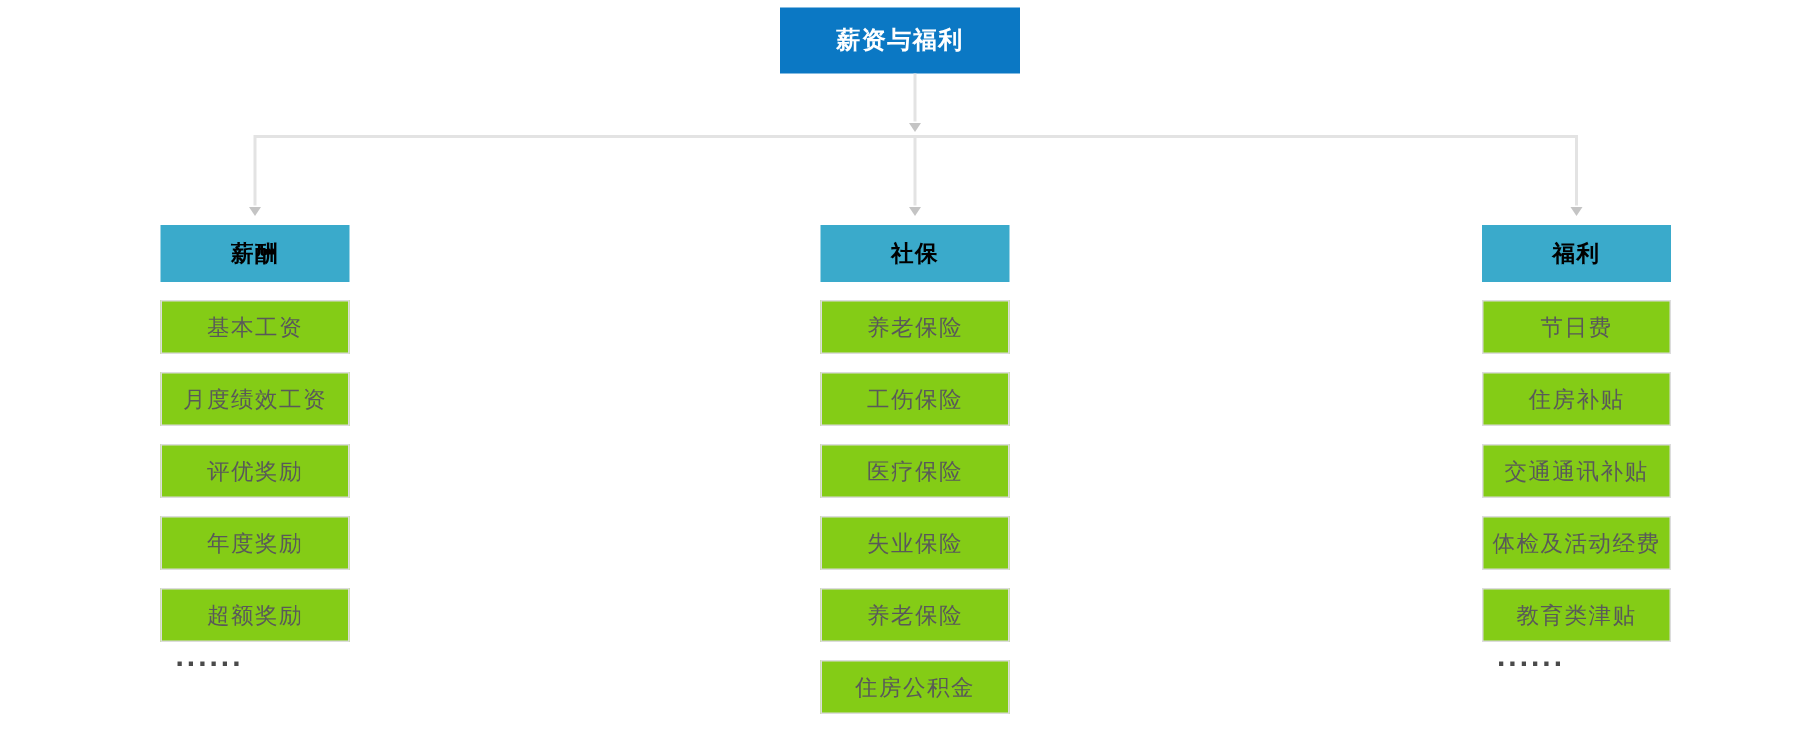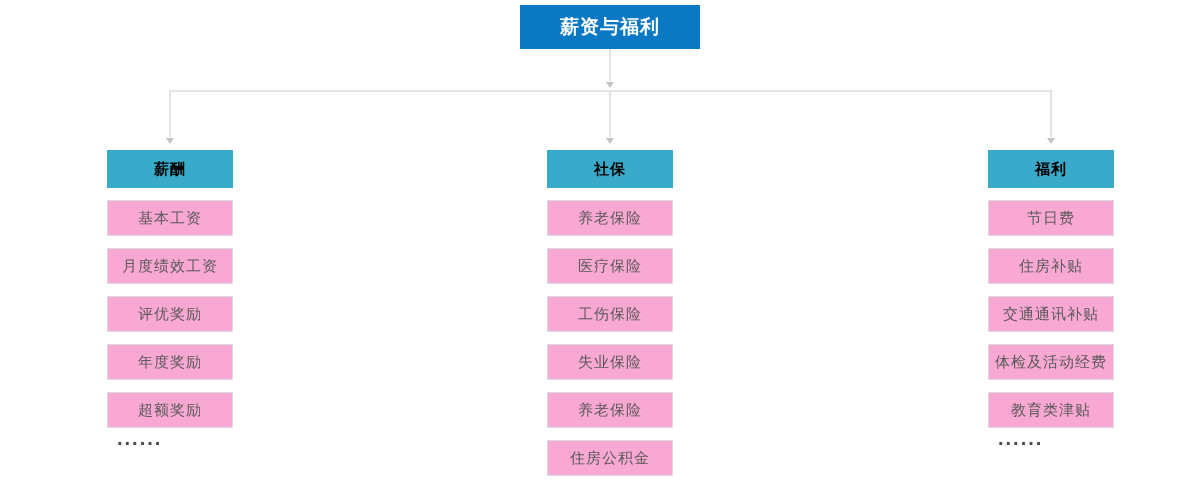--- a/index.html
+++ b/index.html
@@ -9,24 +9,24 @@
     height: 500px;
     background: #ffffff;
     overflow: hidden;
     font-family: "Liberation Sans", "DejaVu Sans", sans-serif;
   }
 
   
   .root-node {
     position: absolute;
     left: 520px; top: 5px;
-    width: 180px; height: 44px;
+    width: 160px; height: 44px;
     background: var(--root-bg, #0b78c4);
     color: #ffffff;
-    font-size: 19px;
+    font-size: 16px;
     font-weight: bold;
     letter-spacing: 1px;
     display: flex; align-items: center; justify-content: center;
   }
 
   
   .line { position: absolute; background: var(--line, #e3e3e3); }
   .line.v { width: 2px; }
   .line.h { height: 2px; }
   .line-root-drop { left: 609px; top: 49px; height: 32px; }
@@ -65,21 +65,21 @@
     font-size: 15px;
     font-weight: bold;
     letter-spacing: 1px;
     display: flex; align-items: center; justify-content: center;
   }
 
   .item {
     box-sizing: border-box;
     height: 36px;
     margin-top: 12px;
-    background: #f9a8d4;
+    background: #84cc16;
     border: 1px solid var(--item-border, #dcdcdc);
     color: var(--item-text, #595959);
     font-size: 15px;
     letter-spacing: 1px;
     display: flex; align-items: center; justify-content: center;
     white-space: nowrap;
   }
 
   .dots {
     margin-top: 2px;
@@ -115,22 +115,22 @@
     <div class="item">月度绩效工资</div>
     <div class="item">评优奖励</div>
     <div class="item">年度奖励</div>
     <div class="item">超额奖励</div>
     <div class="dots">......</div>
   </div>
 
   <div class="column col-mid">
     <div class="col-header">社保</div>
     <div class="item">养老保险</div>
+    <div class="item">工伤保险</div>
     <div class="item">医疗保险</div>
-    <div class="item">工伤保险</div>
     <div class="item">失业保险</div>
     <div class="item">养老保险</div>
     <div class="item">住房公积金</div>
   </div>
 
   <div class="column col-right">
     <div class="col-header">福利</div>
     <div class="item">节日费</div>
     <div class="item">住房补贴</div>
     <div class="item">交通通讯补贴</div>

